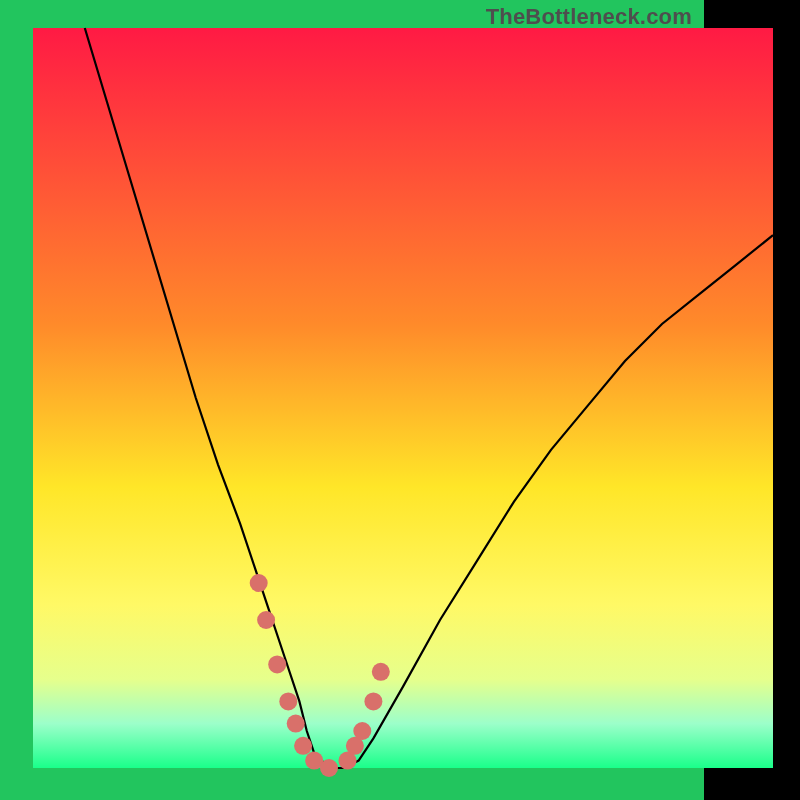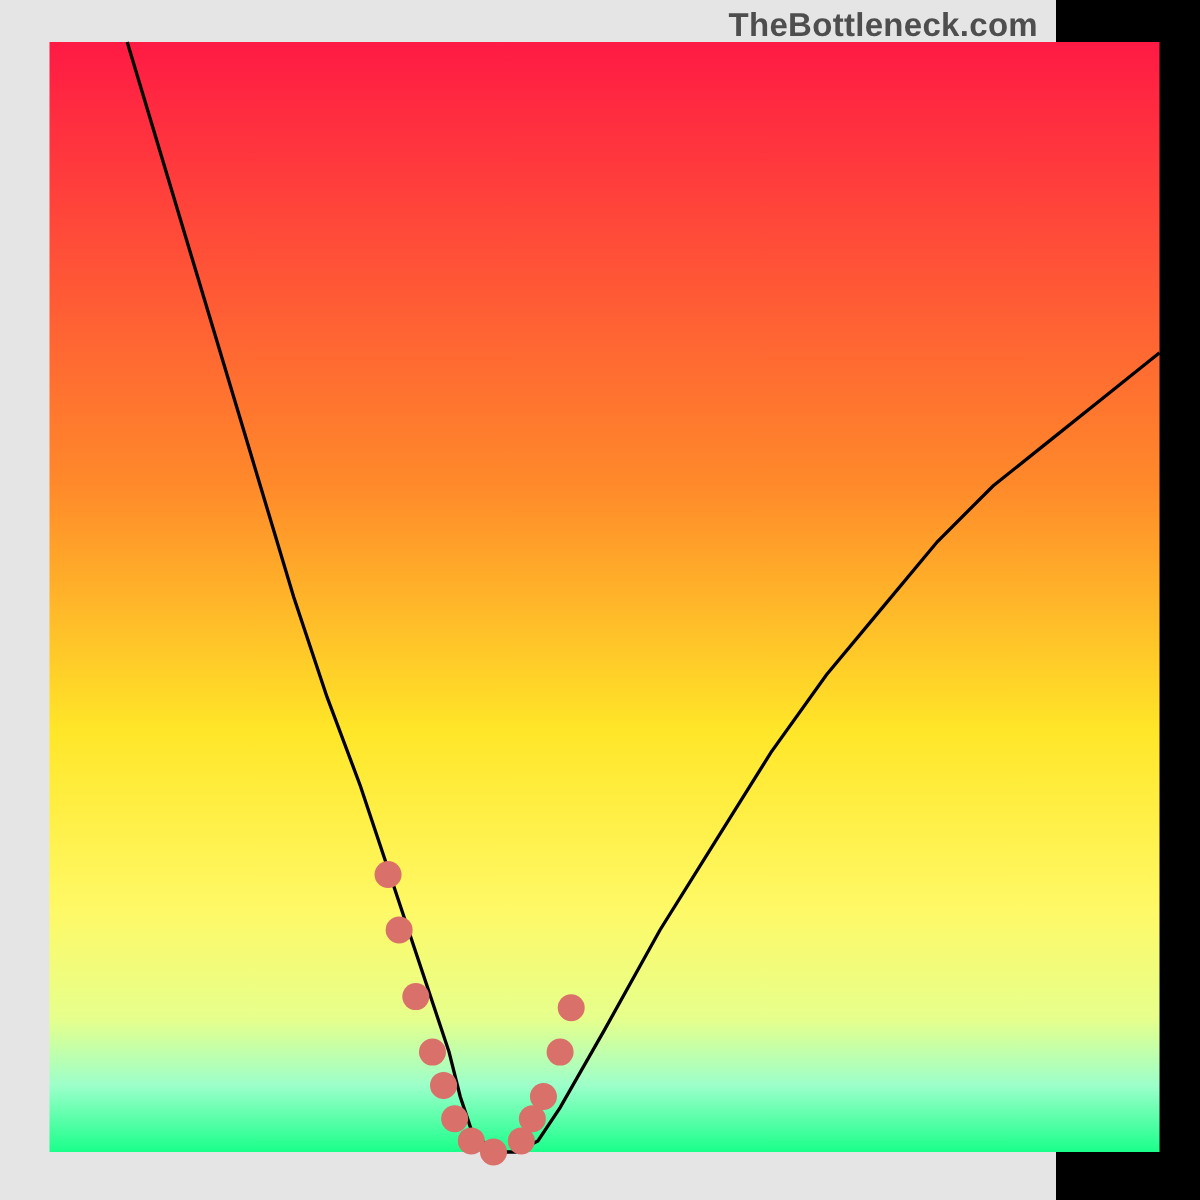--- a/index.html
+++ b/index.html
@@ -8,21 +8,21 @@
     width: 800px;
     height: 800px;
     background: #000;
     font-family: Arial, Helvetica, sans-serif;
     overflow: hidden;
   }
   .frame {
     position: relative;
     width: 704px;
     height: 800px;
-    background: #e5e5e5;
+    background: #22c55e;
   }
   .watermark {
     position: absolute;
     top: 4px;
     right: 12px;
     color: #4e4e4e;
     font-size: 22px;
     font-weight: 600;
     letter-spacing: 0.2px;
     z-index: 3;

